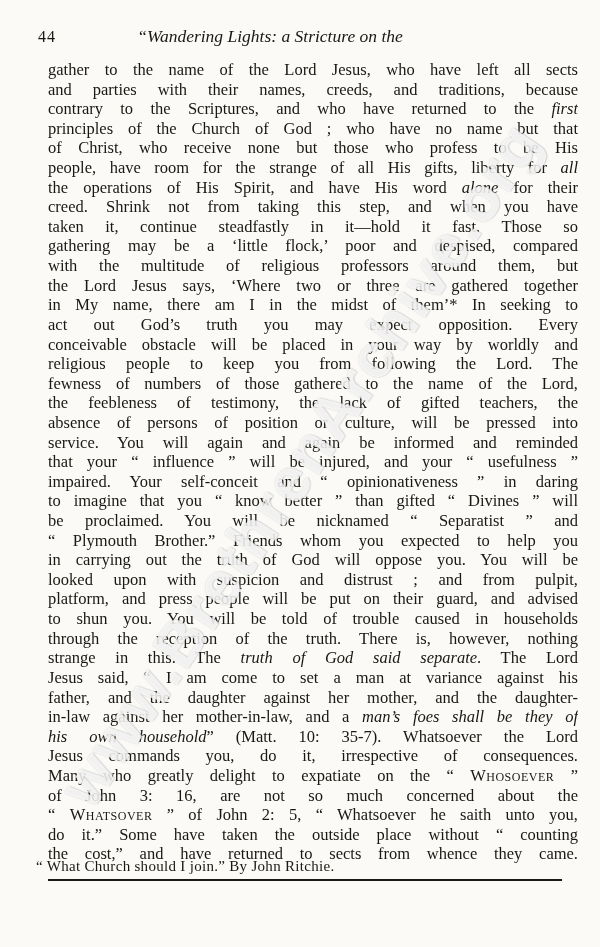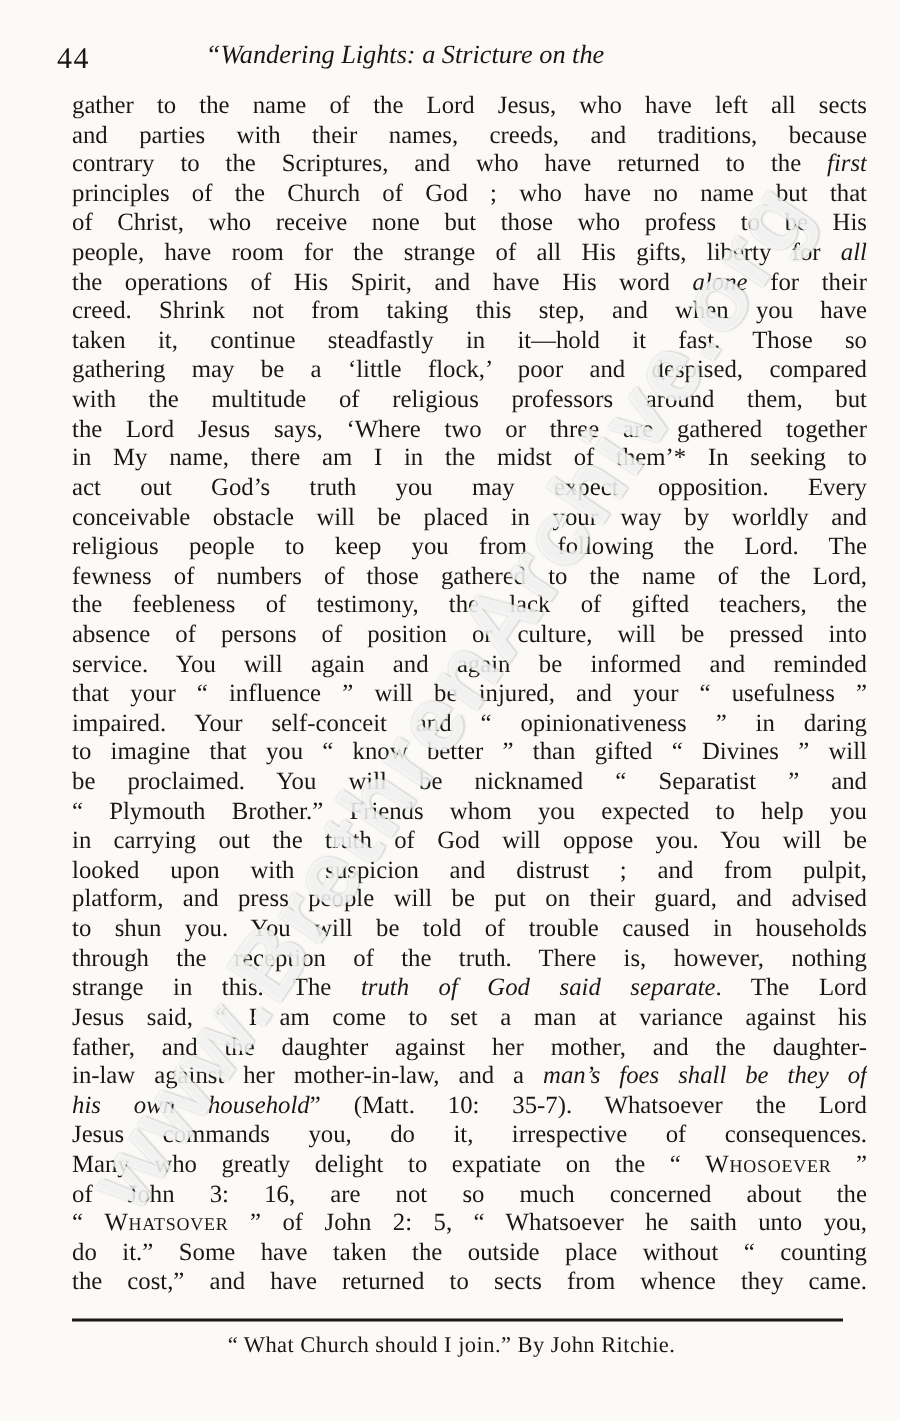--- a/index.html
+++ b/index.html
@@ -13,21 +13,21 @@
   }
   .page { position: absolute; inset: 0; }
 
   .header {
     position: absolute;
     top: 26px; left: 36px; right: 36px;
     height: 22px;
   }
   .pagenum {
     position: absolute; left: 2px; top: 2px;
-    font-size: 20px; letter-spacing: 1px;
+    font-size: 16px; letter-spacing: 1px;
   }
   .running-title {
     display: block;
     text-align: center;
     font-style: italic;
     font-size: 17.5px;
     padding-right: 60px;
     white-space: nowrap;
   }
 
@@ -49,23 +49,23 @@
   .sc { font-variant: small-caps; letter-spacing: 0.5px; margin-top: 36px; }
 
   .footnote-rule {
     position: absolute;
     top: 879px; left: 48px;
     width: 514px; height: 2px;
     background: #1a1813;
   }
   .footnote {
     position: absolute;
-    top: 889px; left: 36px;
+    top: 858px; left: 36px;
     width: 530px;
-    text-align: center;
+    text-align: left;
     font-size: 15px;
     letter-spacing: 0.3px;
   }
 
   .watermark {
     position: absolute;
     left: 50%; top: 49%;
     transform: translate(-50%, -50%) rotate(-56deg);
     white-space: nowrap;
     font-family: "Liberation Sans", sans-serif;

